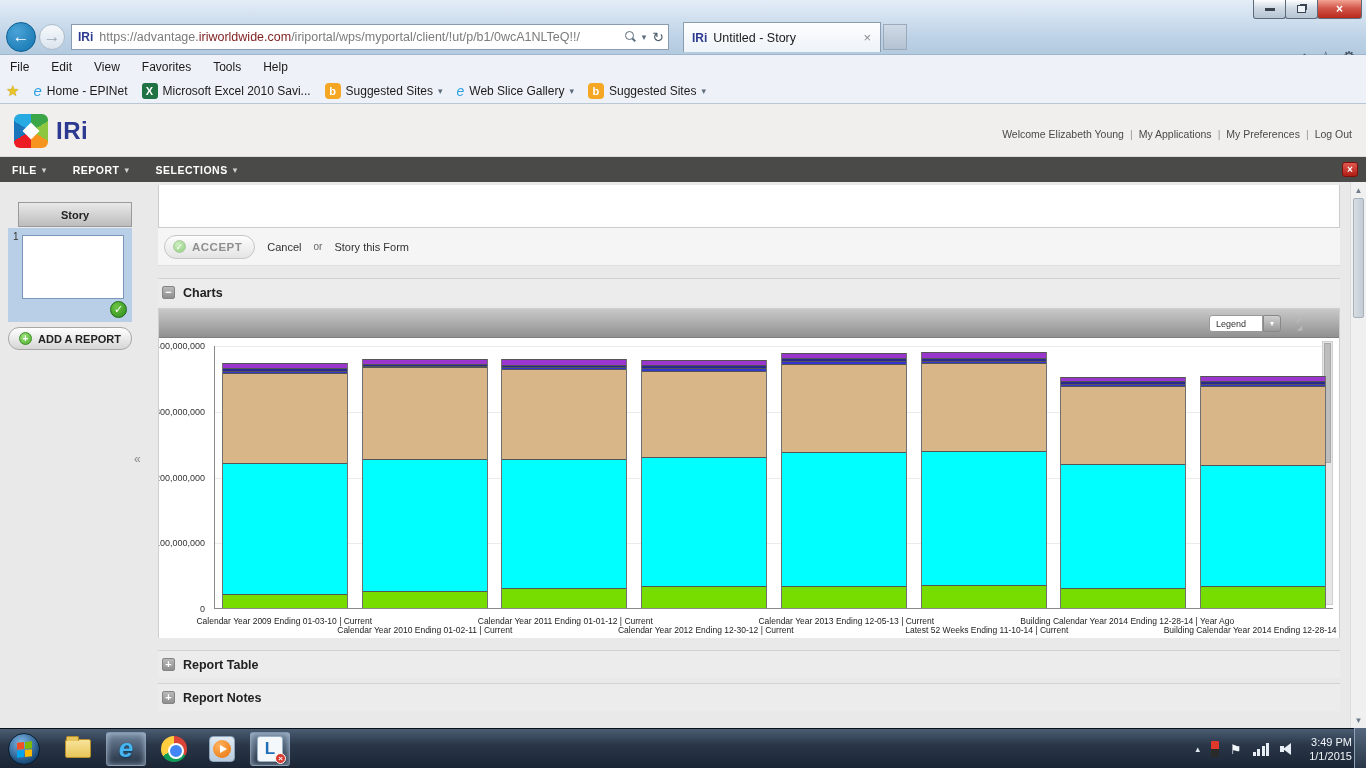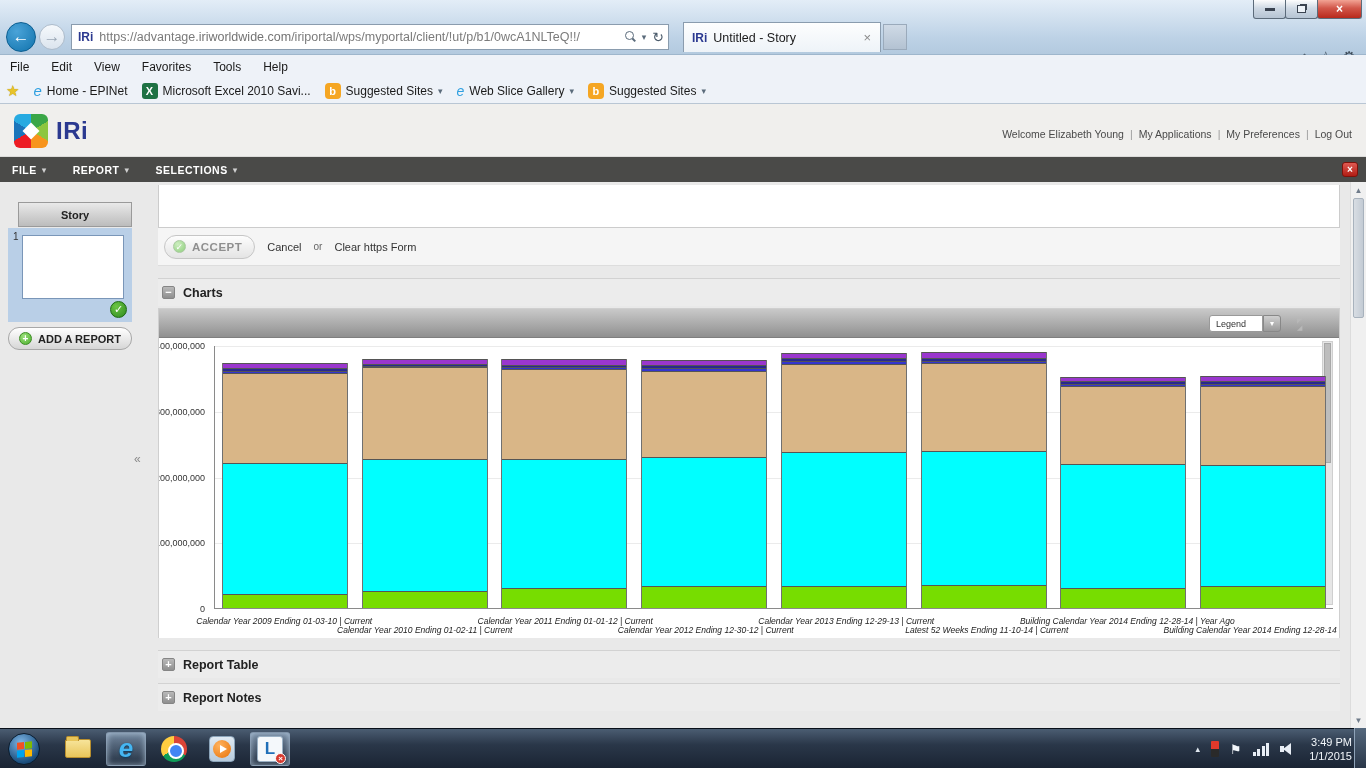--- a/index.html
+++ b/index.html
@@ -16,21 +16,21 @@
   .glyph-min { width:10px; height:3px; background:#3a4350; }
   .glyph-restore { width:9px; height:8px; border:1px solid #3a4350; background:#eef3f8; box-shadow:2px -2px 0 -1px #3a4350; }
   .navrow { position:absolute; top:20px; left:0; width:100%; height:34px; display:flex; align-items:center; }
   .navbtn { width:30px; height:30px; border-radius:50%; display:flex; align-items:center; justify-content:center; font-size:17px; font-weight:bold; }
   .navbtn.back { margin-left:6px; background:radial-gradient(circle at 35% 30%,#4aa3d8,#1173ad); color:#fff; border:1px solid #0b5e91; }
   .navbtn.fwd { width:26px; height:26px; margin-left:3px; background:linear-gradient(#f6f9fc,#dbe4ee); color:#9aa7b5; border:1px solid #aebccb; }
   .addressbar { height:26px; width:598px; margin-left:6px; background:#fff; border:1px solid #8a9cae; display:flex; align-items:center; padding:0 4px; }
   .favicon-text { font-weight:bold; color:#2b3990; font-size:12px; margin:0 6px 0 2px; }
   .urltext { flex:1; font-size:12.5px; white-space:nowrap; overflow:hidden; }
   .urltext .dim { color:#7b7b7b; }
-  .urltext .dom { color:#737373; }
+  .urltext .dom { color:#7f1d1d; }
   .addr-icons { display:flex; align-items:center; gap:6px; color:#5b6b7b; }
   .mag { position:relative; width:12px; height:12px; }
   .mag::before { content:""; position:absolute; top:0; left:1px; width:7px; height:7px; border:1.5px solid #5b6b7b; border-radius:50%; }
   .mag::after { content:""; position:absolute; left:8px; top:8px; width:4px; height:1.5px; background:#5b6b7b; transform:rotate(45deg); }
   .caret-sm { font-size:9px; color:#5b6b7b; }
   .refresh-ic { font-size:14px; color:#4a5a6a; }
   .tab { margin-left:14px; width:198px; height:30px; background:linear-gradient(#fdfefe,#eef3f8); border:1px solid #8a9cae; border-bottom:none; display:flex; align-items:center; padding:0 6px; }
   .tab-title { flex:1; font-size:12.5px; color:#1a1a1a; white-space:nowrap; overflow:hidden; }
   .tab-close { color:#8a8a8a; font-size:13px; padding:0 3px; }
   .newtab-stub { width:24px; height:26px; margin-left:2px; background:linear-gradient(#cfdae6,#b3c2d2); border:1px solid #9aaabb; }
@@ -92,21 +92,21 @@
   .legend-btn { position:absolute; right:58px; top:6px; width:18px; height:17px; background:linear-gradient(#cfcfcf,#9a9a9a); border:1px solid #888; border-radius:0 3px 3px 0; color:#fff; font-size:8px; display:flex; align-items:center; justify-content:center; }
   .expand-ic { position:absolute; right:28px; top:8px; width:14px; height:14px; color:#b8b8b8; font-size:7px; line-height:7px; letter-spacing:2px; }
   .chart-body { position:relative; height:300px; overflow:hidden; background:#fff; }
   .plot { position:absolute; left:55px; top:8px; width:1119px; height:263px; border-left:1px solid #8a8a8a; border-bottom:1px solid #8a8a8a; display:flex; align-items:flex-end; }
   .gridline { position:absolute; left:0; width:100%; height:1px; background:#ebebeb; }
   .bar-slot { flex:1; display:flex; justify-content:center; align-items:flex-end; height:100%; position:relative; z-index:2; }
   .bar { display:flex; flex-direction:column-reverse; width:126px; border-left:1px solid #707070; border-right:1px solid #707070; }
   .seg { width:100%; border-top:1px solid #555; }
   .ylabels { position:absolute; left:0; top:8px; width:50px; height:263px; }
   .ylab { position:absolute; right:4px; transform:translateY(-50%); font-size:9px; color:#333; white-space:nowrap; }
-  .xlabels { position:absolute; left:55px; top:277px; width:1124px; height:22px;font-style:italic; }
+  .xlabels { position:absolute; left:55px; top:277px; width:1124px; height:22px; }
   .xlab { position:absolute; transform:translateX(-50%); white-space:nowrap; font-size:8.5px; color:#222; }
   .chart-vscroll { position:absolute; right:6px; top:32px; width:11px; height:264px; background:#e6e6e6; border:1px solid #cfcfcf; }
   .chart-vscroll .thumb { margin:1px; height:120px; background:#bdbdbd; border:1px solid #a8a8a8; }
 
   
   .page-scrollbar { position:absolute; right:0; top:0; width:16px; height:546px; background:#f0f0f0; border-left:1px solid #dcdcdc; }
   .ps-arrow { height:16px; display:flex; align-items:center; justify-content:center; font-size:8px; color:#6f7b8a; }
   .ps-thumb { margin:0 2px; height:120px; background:linear-gradient(90deg,#d8dde3,#c3cbd4); border:1px solid #a8b2bd; border-radius:2px; }
   .ps-arrow.bottom { position:absolute; bottom:0; width:100%; }
 
@@ -287,21 +287,21 @@
 
       <div class="accept-row">
         <div class="accept-btn">
           <span class="accept-check">
               <span>✓</span>
             </span>
           <span>ACCEPT</span>
         </div>
         <span class="link-sm">Cancel</span>
         <span class="or-txt">or</span>
-        <span class="link-sm">Clear https Form</span>
+        <span class="link-sm">Story this Form</span>
       </div>
 
       <div class="section-header" style="top:96px;">
         <span class="sq-icon">
             <span>−</span>
           </span>
         <span>Charts</span>
       </div>
 
       <div class="chart-panel">
@@ -406,21 +406,21 @@
                   <div class="seg" style="height: 2.63px; background: rgb(41, 41, 143);"></div>
                   <div class="seg" style="height: 5.26px; background: rgb(154, 54, 206);"></div>
                 </div>
               </div>
             </div>
           <div class="xlabels" id="xlabels">
               <span class="xlab" style="left: 6.25%; top: 1px;">Calendar Year 2009 Ending 01-03-10 | Current</span>
               <span class="xlab" style="left: 18.75%; top: 10px;">Calendar Year 2010 Ending 01-02-11 | Current</span>
               <span class="xlab" style="left: 31.25%; top: 1px;">Calendar Year 2011 Ending 01-01-12 | Current</span>
               <span class="xlab" style="left: 43.75%; top: 10px;">Calendar Year 2012 Ending 12-30-12 | Current</span>
-              <span class="xlab" style="left: 56.25%; top: 1px;">Calendar Year 2013 Ending 12-29-13 | Current</span>
+              <span class="xlab" style="left: 56.25%; top: 1px;">Calendar Year 2013 Ending 12-05-13 | Current</span>
               <span class="xlab" style="left: 68.75%; top: 10px;">Latest 52 Weeks Ending 11-10-14 | Current</span>
               <span class="xlab" style="left: 81.25%; top: 1px;">Building Calendar Year 2014 Ending 12-28-14 | Year Ago</span>
               <span class="xlab" style="left: 93.75%; top: 10px;">Building Calendar Year 2014 Ending 12-28-14 | Current</span>
             </div>
         </div>
         <div class="chart-vscroll">
             <div class="thumb"></div>
           </div>
       </div>
 

